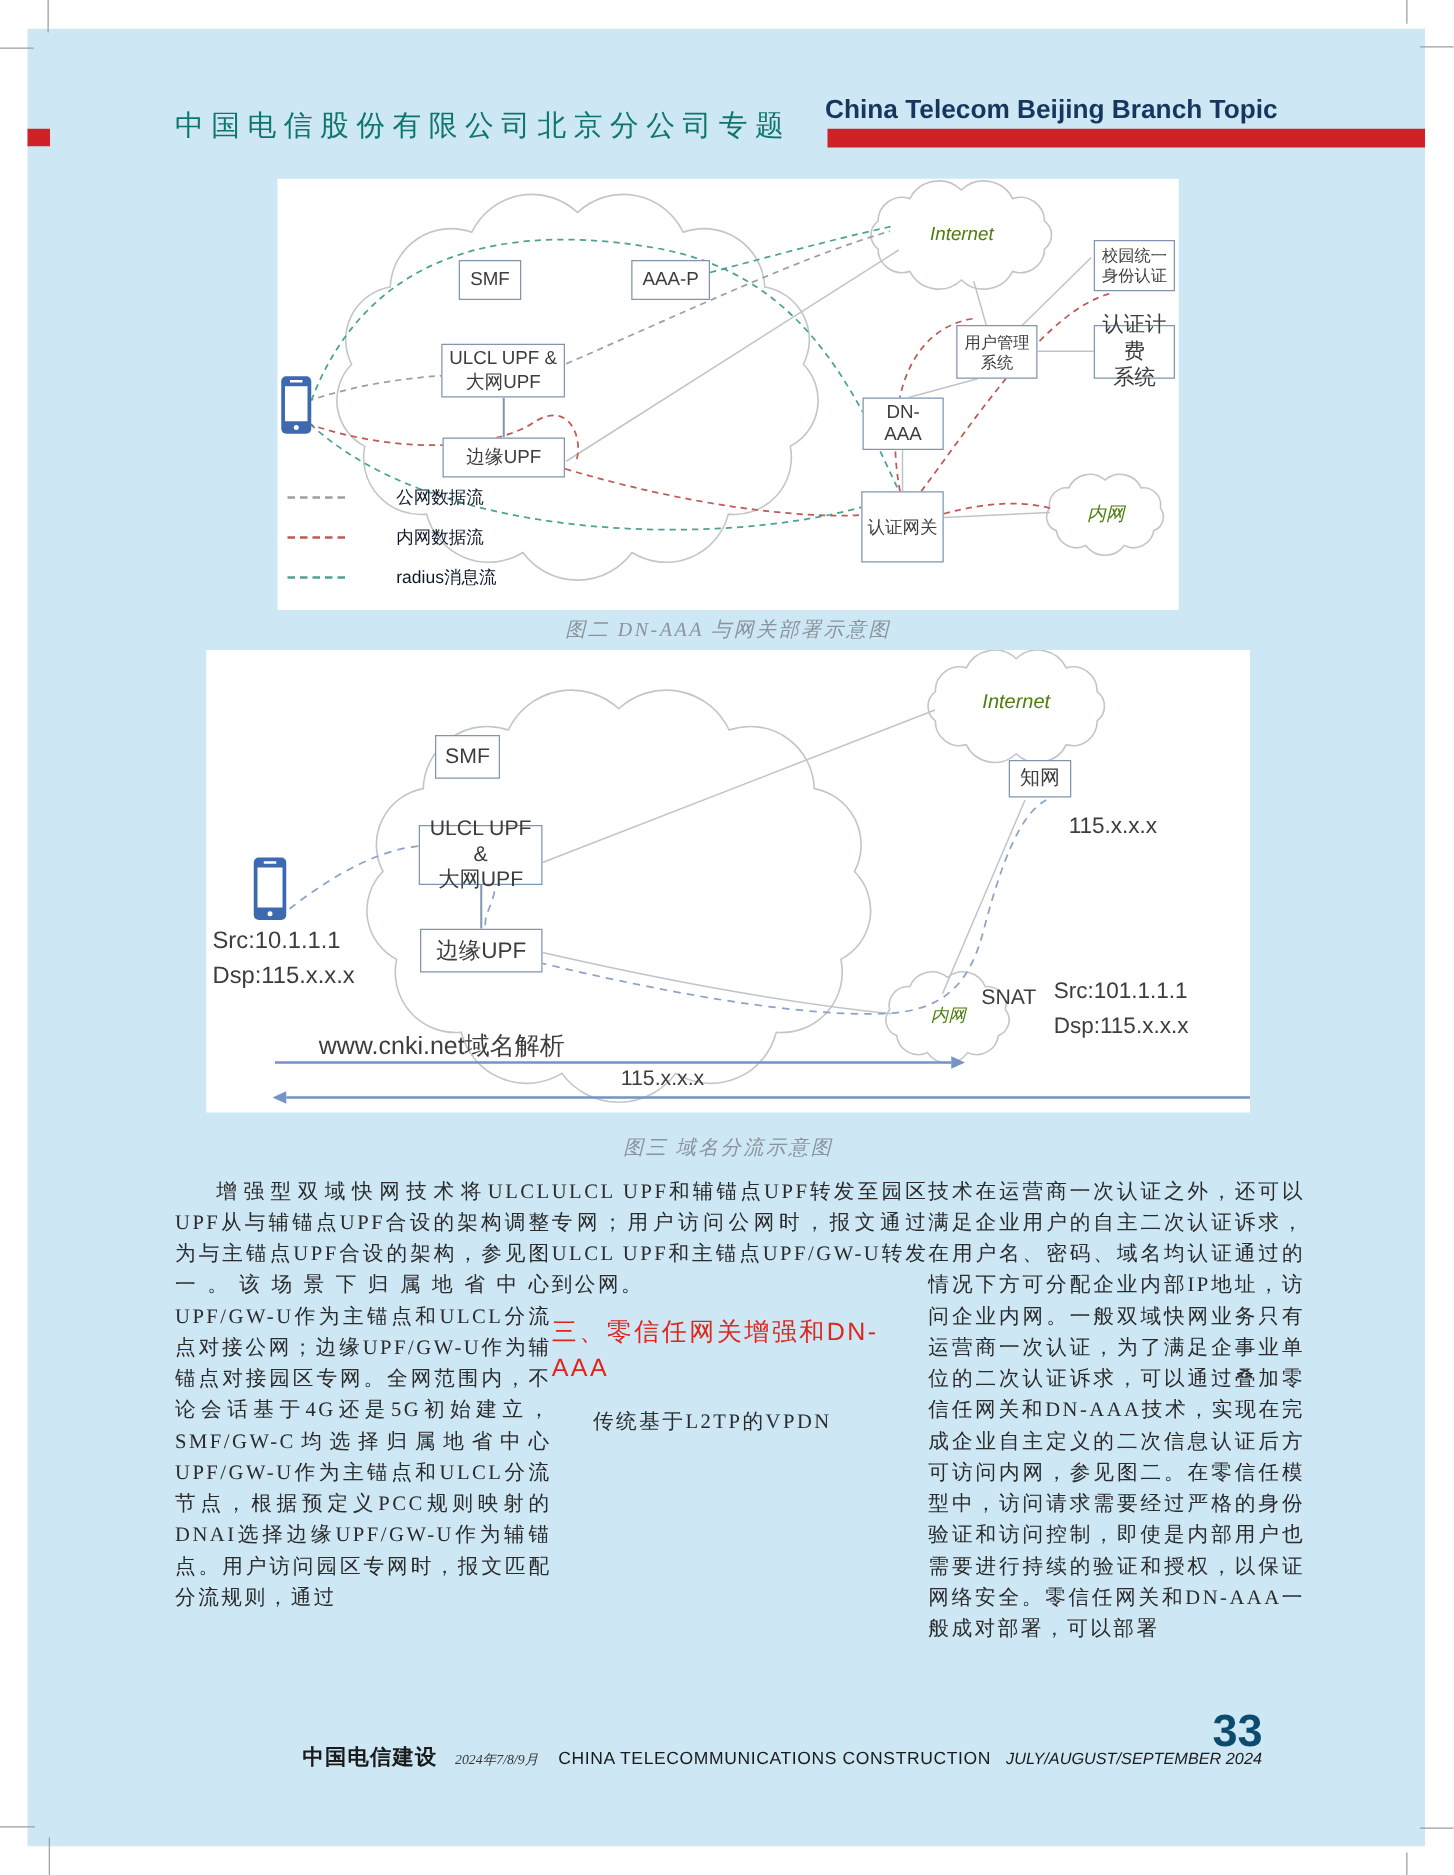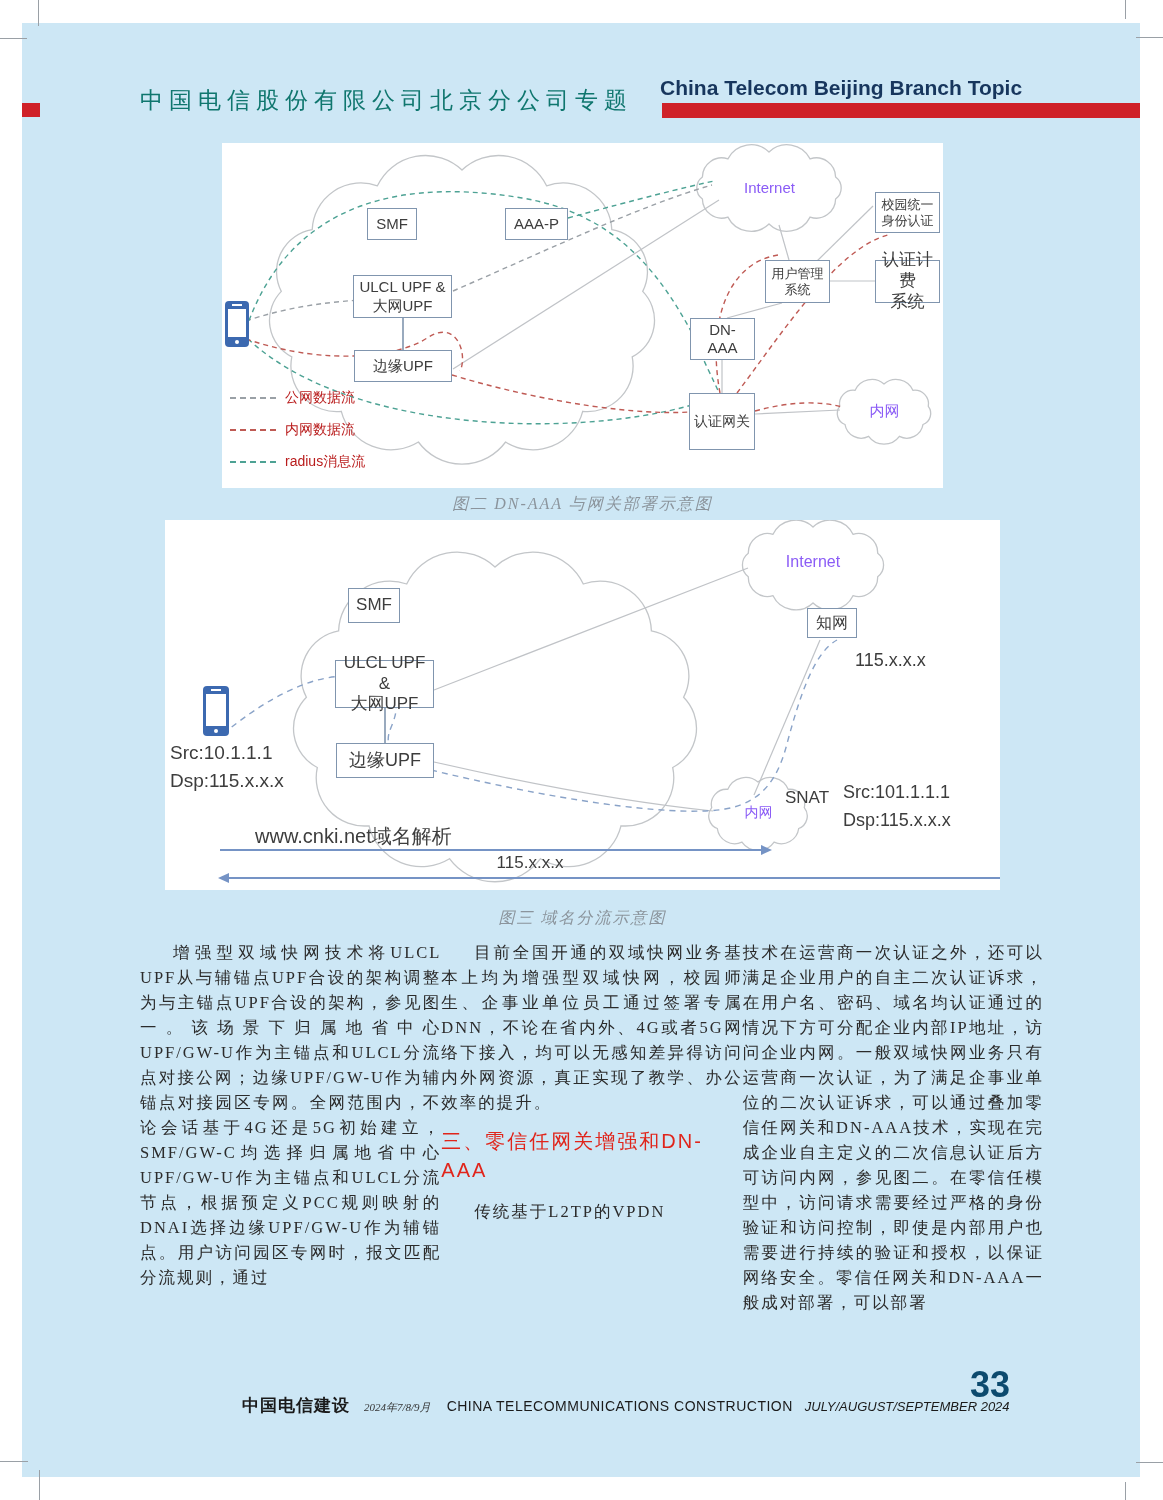--- a/index.html
+++ b/index.html
@@ -21,34 +21,34 @@
 
   
   .panel { position:absolute; background:#ffffff; }
   .fig-caption { position:absolute; text-align:center; font-family:"Liberation Serif", serif;
                  font-style:italic; color:#8b949c; font-size:16px; letter-spacing:2px; }
   .dsvg { position:absolute; left:0; top:0; }
   .dbox { position:absolute; background:#fff; border:1.5px solid #8095ae; display:flex;
           flex-direction:column; align-items:center; justify-content:center;
           color:#3d3d3d; text-align:center; line-height:1.22; }
   .dlabel { position:absolute; color:#3d3d3d; text-align:center; }
-  .cloud-label { position:absolute; color:#8b5cf6; text-align:center; }
+  .cloud-label { position:absolute; color:#4d7c0f; text-align:center;font-style:italic; }
 
   .phone { position:absolute; background:#3c69b0; border-radius:4px; }
   .phone-screen { position:absolute; left:3px; right:3px; top:8px; bottom:10px; background:#fff; }
   .phone-speaker{ position:absolute; left:30%; right:30%; top:3px; height:2px; background:#fff; }
   .phone-dot    { position:absolute; left:50%; bottom:3px; width:4px; height:4px; margin-left:-2px;
                   background:#fff; border-radius:50%; }
 
   .legend { position:absolute; left:8px; }
   .legend-row { display:flex; align-items:center; height:18px; margin-bottom:14px; }
   .legend-dash { width:46px; height:0; border-top:2px dashed #9aa0a6; margin-right:9px; }
   .legend-dash.red  { border-top-color:#bf5a54; }
   .legend-dash.teal { border-top-color:#4da294; }
-  .legend-label { font-size:14px; color:#b91c1c; }
+  .legend-label { font-size:14px; color:#0f172a;margin-left:32px; }
 
   
   .columns { position:absolute; left:140px; top:940px; width:904px; display:grid;
              grid-template-columns:repeat(3, 1fr); }
   .col { font-family:"Liberation Serif", serif; font-size:16.5px; line-height:25px;
          color:#2b2b2b; text-align:justify; letter-spacing:2px; }
   .para { text-align:justify; }
   .para.indent { text-indent:2em; }
   .para + .para { margin-top:25px; }
   .sec-heading { font-family:"Liberation Sans", sans-serif; font-weight:normal; font-size:20px;
@@ -240,21 +240,21 @@
   <div class="dlabel" style="left:90px;top:303px;width:230px;text-align:left;font-size:20px">www.cnki.net域名解析</div>
   <div class="dlabel" style="left:320px;top:333px;width:90px;font-size:17px">115.x.x.x</div>
 </div>
 <div class="fig-caption" style="left:165px;top:908px;width:835px">图三 域名分流示意图</div>
 
 <div class="columns">
   <div class="col">
     <p class="para indent">增强型双域快网技术将ULCL UPF从与辅锚点UPF合设的架构调整为与主锚点UPF合设的架构，参见图一。该场景下归属地省中心UPF/GW-U作为主锚点和ULCL分流点对接公网；边缘UPF/GW-U作为辅锚点对接园区专网。全网范围内，不论会话基于4G还是5G初始建立，SMF/GW-C均选择归属地省中心UPF/GW-U作为主锚点和ULCL分流节点，根据预定义PCC规则映射的DNAI选择边缘UPF/GW-U作为辅锚点。用户访问园区专网时，报文匹配分流规则，通过</p>
   </div>
   <div class="col">
-    <p class="para indent">目前全国开通的双域快网业务基本上均为增强型双域快网，校园师生、企事业单位员工通过签署专属DNN，不论在省内外、4G或者5G网络下接入，均可以无感知差异得访问内外网资源，真正实现了教学、办公效率的提升。</p>
+    <p class="para">ULCL UPF和辅锚点UPF转发至园区专网；用户访问公网时，报文通过ULCL UPF和主锚点UPF/GW-U转发到公网。</p>
     <h2 class="sec-heading">三、零信任网关增强和DN-AAA</h2>
     <p class="para indent after-heading" style="margin-top:14px">传统基于L2TP的VPDN</p>
   </div>
   <div class="col">
     <p class="para">技术在运营商一次认证之外，还可以满足企业用户的自主二次认证诉求，在用户名、密码、域名均认证通过的情况下方可分配企业内部IP地址，访问企业内网。一般双域快网业务只有运营商一次认证，为了满足企事业单位的二次认证诉求，可以通过叠加零信任网关和DN-AAA技术，实现在完成企业自主定义的二次信息认证后方可访问内网，参见图二。在零信任模型中，访问请求需要经过严格的身份验证和访问控制，即使是内部用户也需要进行持续的验证和授权，以保证网络安全。零信任网关和DN-AAA一般成对部署，可以部署</p>
   </div>
 </div>
 
 <div class="footer">
   <span class="f-zh">中国电信建设</span>

